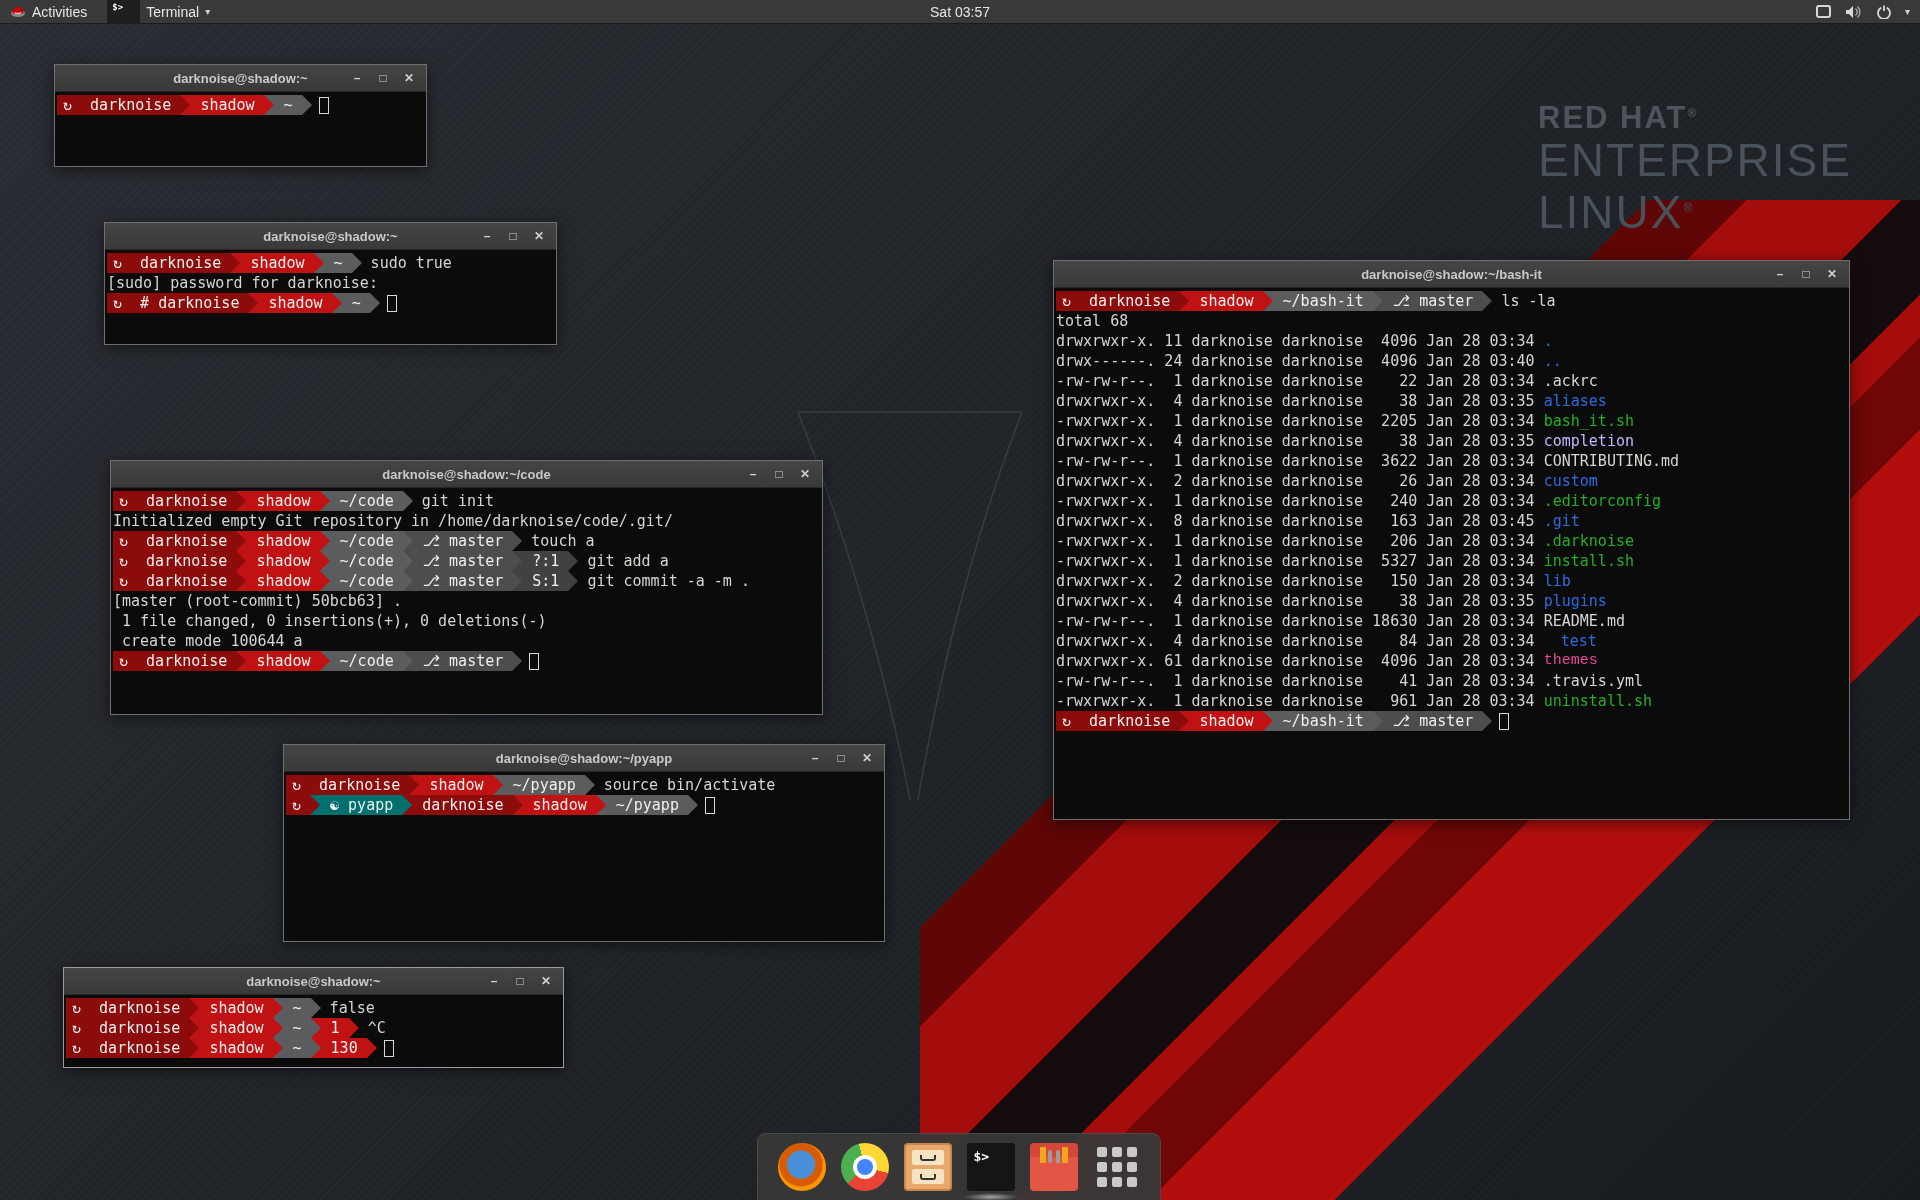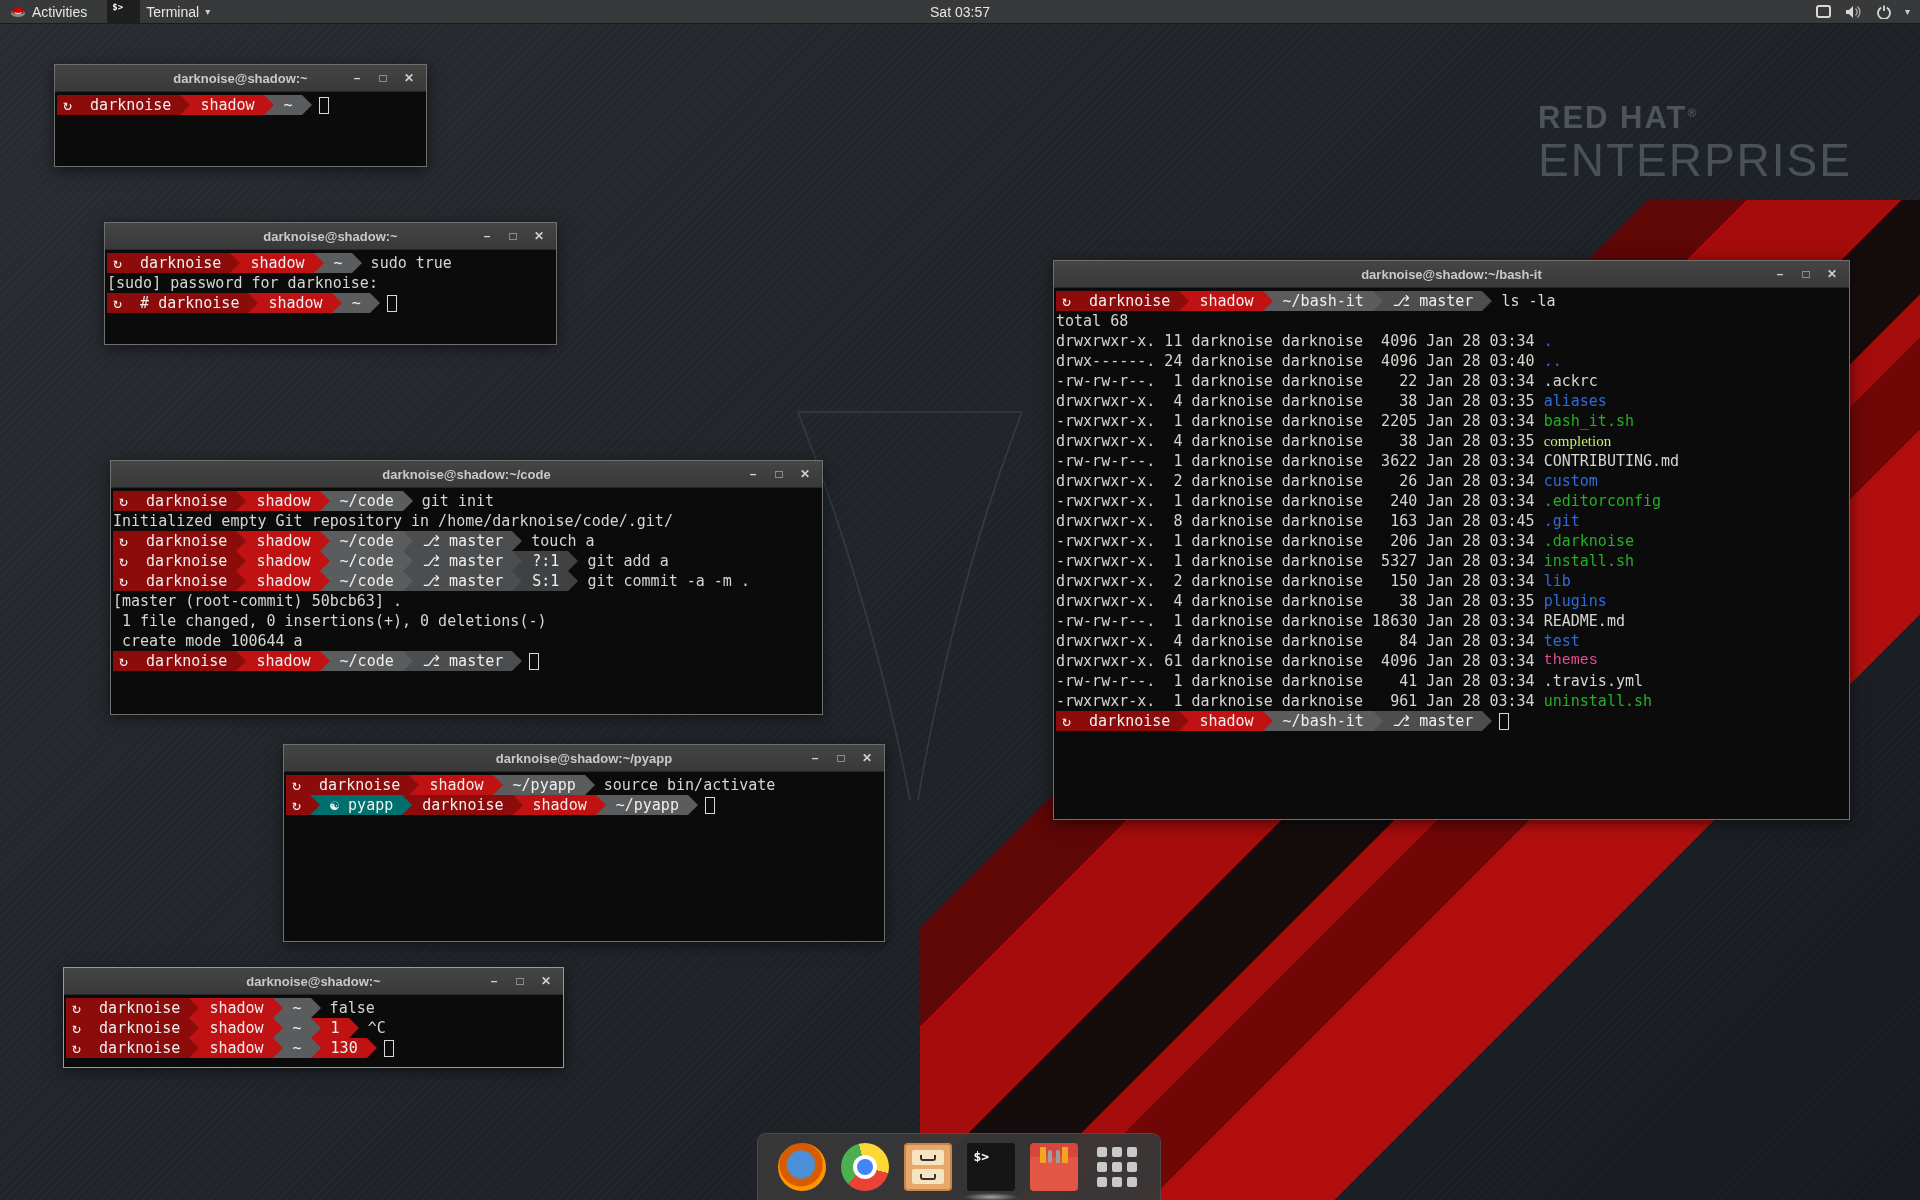--- a/index.html
+++ b/index.html
@@ -118,20 +118,21 @@
     <g fill="none" stroke="#3e444b" stroke-width="1.5" opacity="0.75">
       <path d="M 798 412 H 1022"></path>
       <path d="M 1022 412 C 965 560 935 700 918 800"></path>
       <path d="M 798 412 C 848 540 885 670 910 800"></path>
     </g>
   </svg>
 
   <div id="branding">
     <div class="b1"><span>RED HAT</span><sup>®</sup></div>
     <div class="b2">ENTERPRISE</div>
+    <div class="b3"><span>LINUX</span><sup>®</sup></div>
   </div>
 
   <div id="topbar">
     <div class="tb-left">
       <div class="hot">
         <svg width="16" height="16" viewBox="0 0 16 16">
           <ellipse cx="8" cy="9.5" rx="7" ry="3.4" fill="#888"></ellipse>
           <path d="M2.5 9 C2.5 5.5 5 3 8 3 s5.5 2.5 5.5 6 c-1.8 1.2-9.2 1.2-11 0z" fill="#c00"></path>
           <path d="M4.5 8.7 c2 .9 5 .9 7 0" stroke="#fff" stroke-width="1" fill="none"></path>
         </svg>
@@ -248,31 +249,31 @@
         </span>
       </div>
       <div class="term">
         <div class="line"><span class="seg" style="background: rgb(140, 12, 12);">↻  darknoise</span><span class="sepbox" style="background: rgb(192, 18, 18);"><span class="septri" style="border-left-color: rgb(140, 12, 12);"></span></span><span class="seg" style="background: rgb(192, 18, 18);">shadow</span><span class="sepbox" style="background: rgb(90, 92, 94);"><span class="septri" style="border-left-color: rgb(192, 18, 18);"></span></span><span class="seg" style="background: rgb(90, 92, 94);">~/bash-it</span><span class="sepbox" style="background: rgb(75, 77, 79);"><span class="septri" style="border-left-color: rgb(90, 92, 94);"></span></span><span class="seg" style="background: rgb(75, 77, 79);">⎇ master</span><span class="sepbox"><span class="septri" style="border-left-color: rgb(75, 77, 79);"></span></span><span class="txt"> ls -la</span></div>
         <div class="line"><span class="txt">total 68</span></div>
         <div class="line"><span class="txt">drwxrwxr-x. 11 darknoise darknoise  4096 Jan 28 03:34 </span><span class="txt" style="color: rgb(46, 107, 222);">.</span></div>
         <div class="line"><span class="txt">drwx------. 24 darknoise darknoise  4096 Jan 28 03:40 </span><span class="txt" style="color: rgb(46, 107, 222);">..</span></div>
         <div class="line"><span class="txt">-rw-rw-r--.  1 darknoise darknoise    22 Jan 28 03:34 </span><span class="txt">.ackrc</span></div>
         <div class="line"><span class="txt">drwxrwxr-x.  4 darknoise darknoise    38 Jan 28 03:35 </span><span class="txt" style="color: rgb(46, 107, 222);">aliases</span></div>
         <div class="line"><span class="txt">-rwxrwxr-x.  1 darknoise darknoise  2205 Jan 28 03:34 </span><span class="txt" style="color: rgb(35, 176, 35);">bash_it.sh</span></div>
-        <div class="line"><span class="txt">drwxrwxr-x.  4 darknoise darknoise    38 Jan 28 03:35 </span><span class="txt" style="color: #bef264; font-family: Liberation Serif, serif;">completion</span></div>
+        <div class="line"><span class="txt">drwxrwxr-x.  4 darknoise darknoise    38 Jan 28 03:35 </span><span class="txt" style="color: #c4b5fd;">completion</span></div>
         <div class="line"><span class="txt">-rw-rw-r--.  1 darknoise darknoise  3622 Jan 28 03:34 </span><span class="txt">CONTRIBUTING.md</span></div>
         <div class="line"><span class="txt">drwxrwxr-x.  2 darknoise darknoise    26 Jan 28 03:34 </span><span class="txt" style="color: rgb(46, 107, 222);">custom</span></div>
         <div class="line"><span class="txt">-rwxrwxr-x.  1 darknoise darknoise   240 Jan 28 03:34 </span><span class="txt" style="color: rgb(35, 176, 35);">.editorconfig</span></div>
         <div class="line"><span class="txt">drwxrwxr-x.  8 darknoise darknoise   163 Jan 28 03:45 </span><span class="txt" style="color: rgb(46, 107, 222);">.git</span></div>
         <div class="line"><span class="txt">-rwxrwxr-x.  1 darknoise darknoise   206 Jan 28 03:34 </span><span class="txt" style="color: rgb(35, 176, 35);">.darknoise</span></div>
         <div class="line"><span class="txt">-rwxrwxr-x.  1 darknoise darknoise  5327 Jan 28 03:34 </span><span class="txt" style="color: rgb(35, 176, 35);">install.sh</span></div>
         <div class="line"><span class="txt">drwxrwxr-x.  2 darknoise darknoise   150 Jan 28 03:34 </span><span class="txt" style="color: rgb(46, 107, 222);">lib</span></div>
         <div class="line"><span class="txt">drwxrwxr-x.  4 darknoise darknoise    38 Jan 28 03:35 </span><span class="txt" style="color: rgb(46, 107, 222);">plugins</span></div>
         <div class="line"><span class="txt">-rw-rw-r--.  1 darknoise darknoise 18630 Jan 28 03:34 </span><span class="txt">README.md</span></div>
-        <div class="line"><span class="txt">drwxrwxr-x.  4 darknoise darknoise    84 Jan 28 03:34 </span><span class="txt" style="color: rgb(46, 107, 222);">test</span></div>
+        <div class="line"><span class="txt">drwxrwxr-x.  4 darknoise darknoise    84 Jan 28 03:34 </span><span class="txt" style="color: rgb(46, 107, 222); margin-left: 17px;">test</span></div>
         <div class="line"><span class="txt">drwxrwxr-x. 61 darknoise darknoise  4096 Jan 28 03:34 </span><span class="txt" style="color: #ec4899; font-family: Liberation Mono, monospace;">themes</span></div>
         <div class="line"><span class="txt">-rw-rw-r--.  1 darknoise darknoise    41 Jan 28 03:34 </span><span class="txt">.travis.yml</span></div>
         <div class="line"><span class="txt">-rwxrwxr-x.  1 darknoise darknoise   961 Jan 28 03:34 </span><span class="txt" style="color: rgb(35, 176, 35);">uninstall.sh</span></div>
         <div class="line"><span class="seg" style="background: rgb(140, 12, 12);">↻  darknoise</span><span class="sepbox" style="background: rgb(192, 18, 18);"><span class="septri" style="border-left-color: rgb(140, 12, 12);"></span></span><span class="seg" style="background: rgb(192, 18, 18);">shadow</span><span class="sepbox" style="background: rgb(90, 92, 94);"><span class="septri" style="border-left-color: rgb(192, 18, 18);"></span></span><span class="seg" style="background: rgb(90, 92, 94);">~/bash-it</span><span class="sepbox" style="background: rgb(75, 77, 79);"><span class="septri" style="border-left-color: rgb(90, 92, 94);"></span></span><span class="seg" style="background: rgb(75, 77, 79);">⎇ master</span><span class="sepbox"><span class="septri" style="border-left-color: rgb(75, 77, 79);"></span></span><span class="cur"></span></div>
       </div>
     </div>
 
   <div id="dock">
     <div class="dock-icon ico-firefox"></div>
     <div class="dock-icon ico-chrome"></div>

